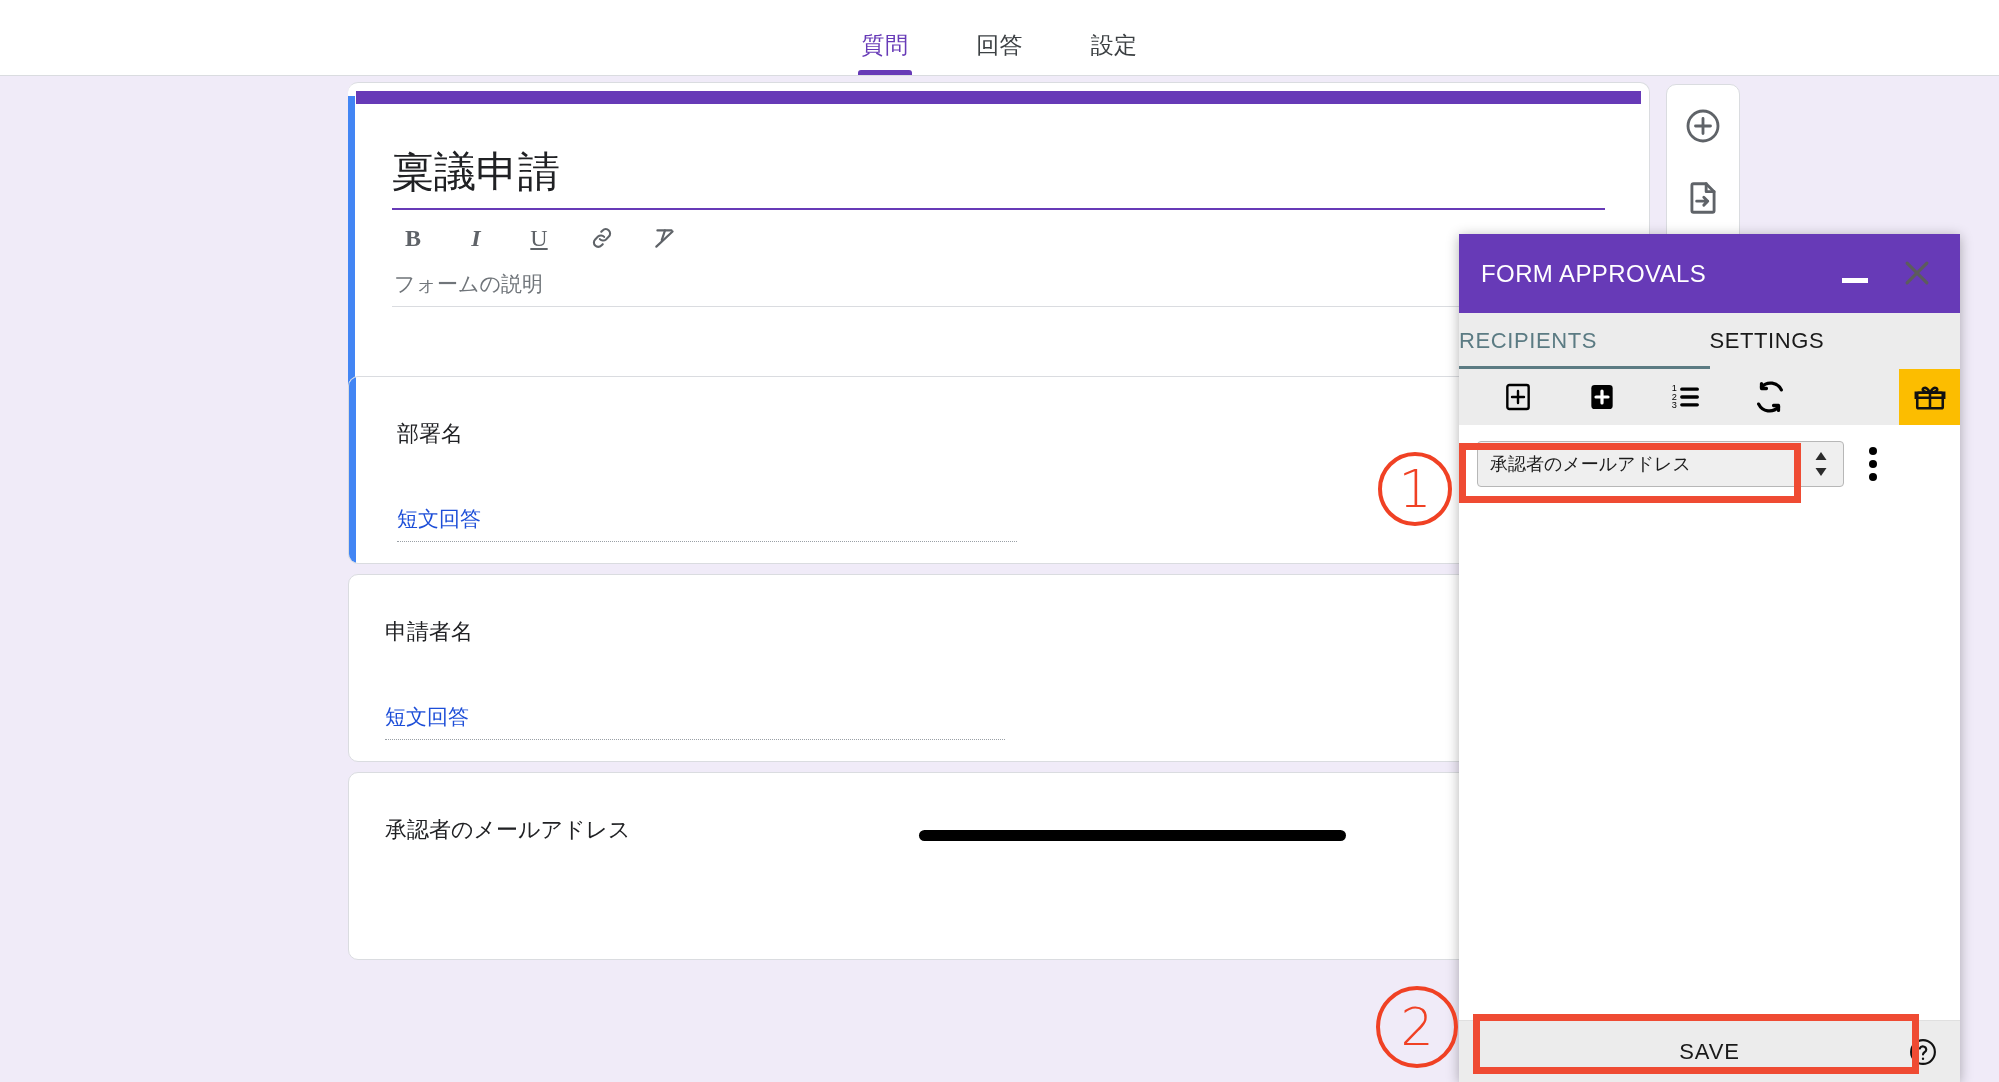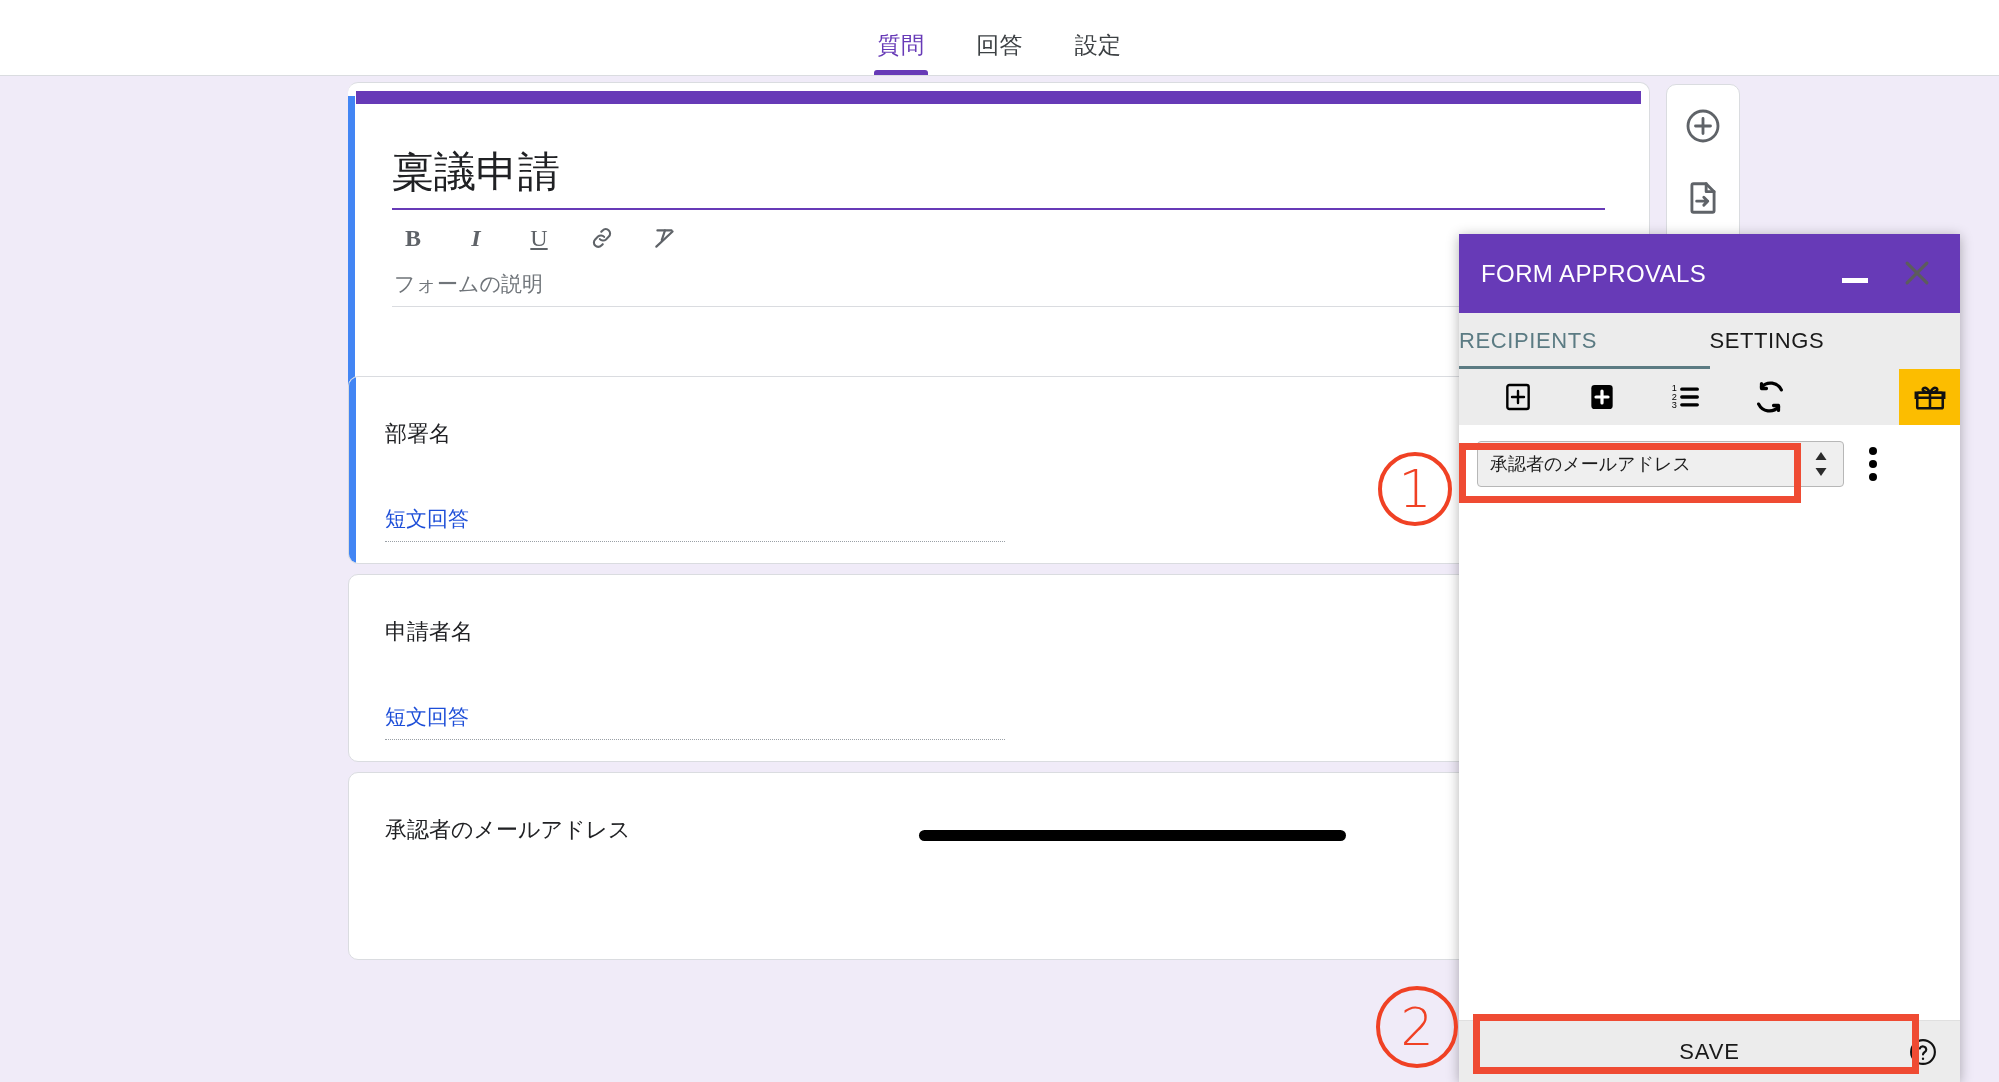--- a/index.html
+++ b/index.html
@@ -26,21 +26,21 @@
     top: 0; left: 0;
     width: 1999px;
     height: 76px;
     background: #ffffff;
     border-bottom: 1px solid #dadce0;
     display: flex;
     align-items: flex-end;
     justify-content: center;
     z-index: 5;
   }
-  .tabs { display: flex; align-items: flex-end; gap: 0px; }
+  .tabs { display: flex; align-items: flex-end; gap: 16px; }
   .tab {
     position: relative;
     padding: 0 26px 16px 26px;
     font-size: 23px;
     line-height: 28px;
     color: #3c4043;
     letter-spacing: 0.3px;
     cursor: pointer;
     white-space: nowrap;
   }
@@ -142,21 +142,21 @@
   }
   .q-answer {
     margin-top: 56px;
     font-size: 21px;
     color: #1d4ed8;
     padding-bottom: 8px;
     border-bottom: 1px dotted #9aa0a6;
     width: 620px;
   }
 
-  #card-q1 { top: 300px; height: 188px; }
+  #card-q1 { top: 300px; height: 188px; padding-left: 12px; }
   #card-q2 { top: 498px; height: 188px; }
   #card-q3 { top: 696px; height: 188px; }
 
   .redaction {
     position: absolute;
     left: 570px;
     top: 57px;
     width: 427px;
     height: 11px;
     background: #000000;

